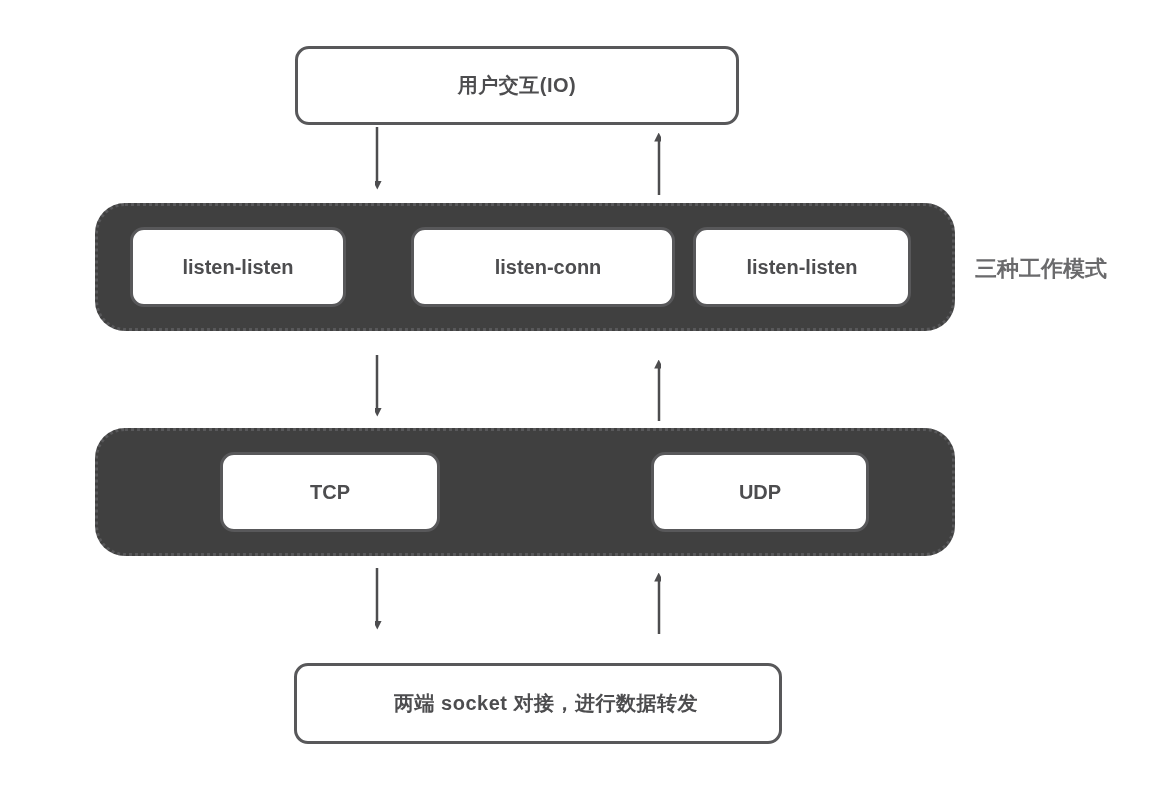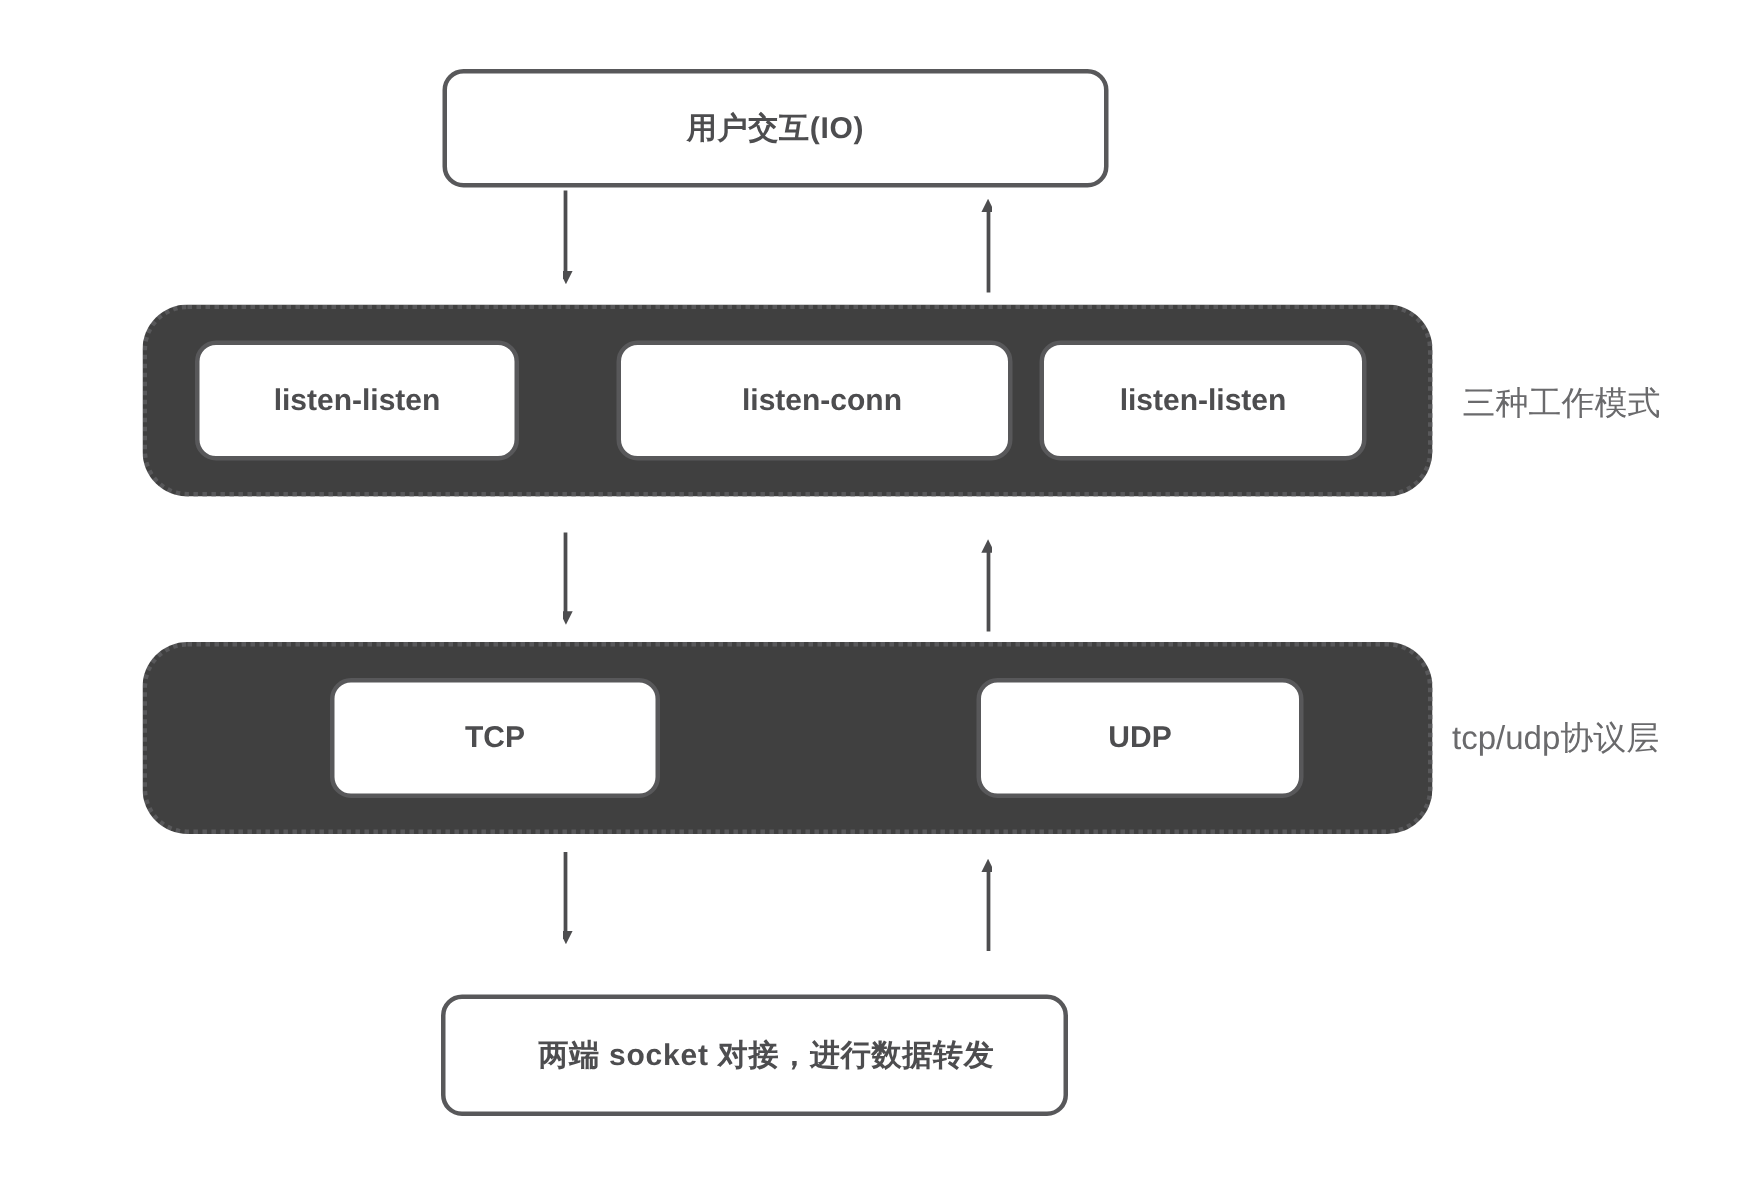--- a/index.html
+++ b/index.html
@@ -24,21 +24,21 @@
     display: flex;
     align-items: center;
     justify-content: center;
     font-weight: bold;
     font-size: 20px;
     color: #4d4d4f;
     letter-spacing: 0.5px;
     margin-top: 13px;
   }
   .top-box    { left: 295px; top: 33px;  width: 444px; height: 79px; }
-  .bottom-box { left: 294px; top: 650px; width: 418px; height: 81px; padding-left: 16px; }
+  .bottom-box { left: 294px; top: 650px; width: 488px; height: 81px; padding-left: 16px; }
 
   .dotted-layer {
     position: absolute;
     box-sizing: border-box;
     border: 3px dotted #58585a;
     border-radius: 30px;
     background: #404040;
   }
   .modes-layer    { left: 95px; top: 203px; width: 860px; height: 128px; }
   .protocol-layer { left: 95px; top: 428px; width: 860px; height: 128px; }
@@ -60,21 +60,21 @@
   }
   .mode-1 { left: 32px;  width: 216px; }
   .mode-2 { left: 313px; width: 264px; padding-left: 10px; }
   .mode-3 { left: 595px; width: 218px; }
   .tcp-box { left: 122px; width: 220px; }
   .udp-box { left: 553px; width: 218px; }
 
   .side-label {
     position: absolute;
     font-size: 22px;
-    font-weight: normal;
+    font-weight: bold;
     color: #6a6a6c;
     white-space: nowrap;
   }
   .modes-label    { left: 975px; top: 254px; }
   .protocol-label { left: 968px; top: 477px; }
 
   .arrows-overlay {
     position: absolute;
     left: 0;
     top: 0;
@@ -106,21 +106,20 @@
   <div class="side-label modes-label">三种工作模式</div>
 
   <div class="dotted-layer protocol-layer">
     <div class="inner-box tcp-box">
       <span>TCP</span>
     </div>
     <div class="inner-box udp-box">
       <span>UDP</span>
     </div>
   </div>
-  <div class="side-label protocol-label">tcp/udp协议层</div>
 
   <div class="node bottom-box">
     <span>两端 socket 对接，进行数据转发</span>
   </div>
 
   <svg class="arrows-overlay" width="1164" height="792" viewBox="0 0 1164 792" xmlns="http://www.w3.org/2000/svg">
     <defs>
       <marker id="arrowhead" markerWidth="9" markerHeight="9" refX="4.5" refY="7" orient="auto" markerUnits="userSpaceOnUse">
         <path d="M0,0 L9,0 L4.5,9 Z" fill="#4d4d4f" transform="rotate(-90 4.5 4.5) translate(-2.2 0)"></path>
       </marker>

